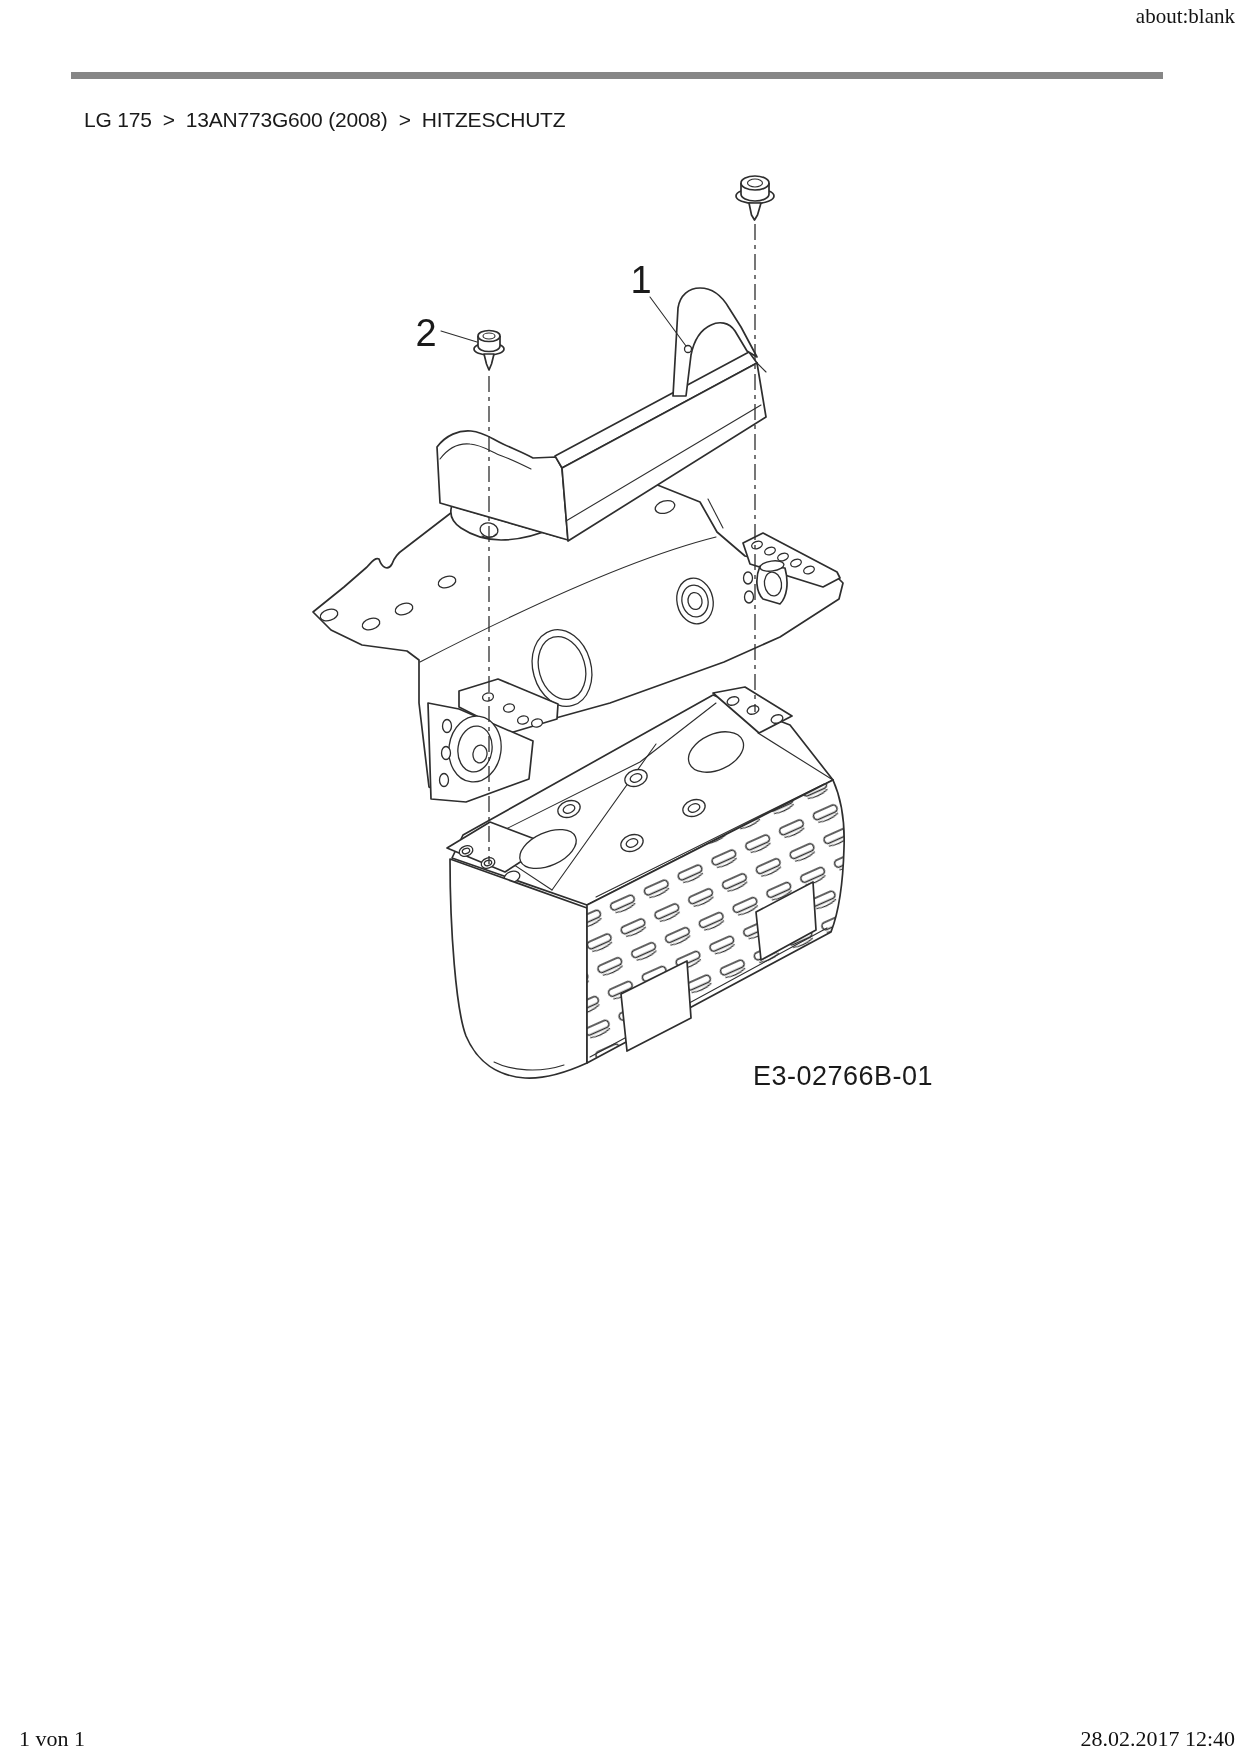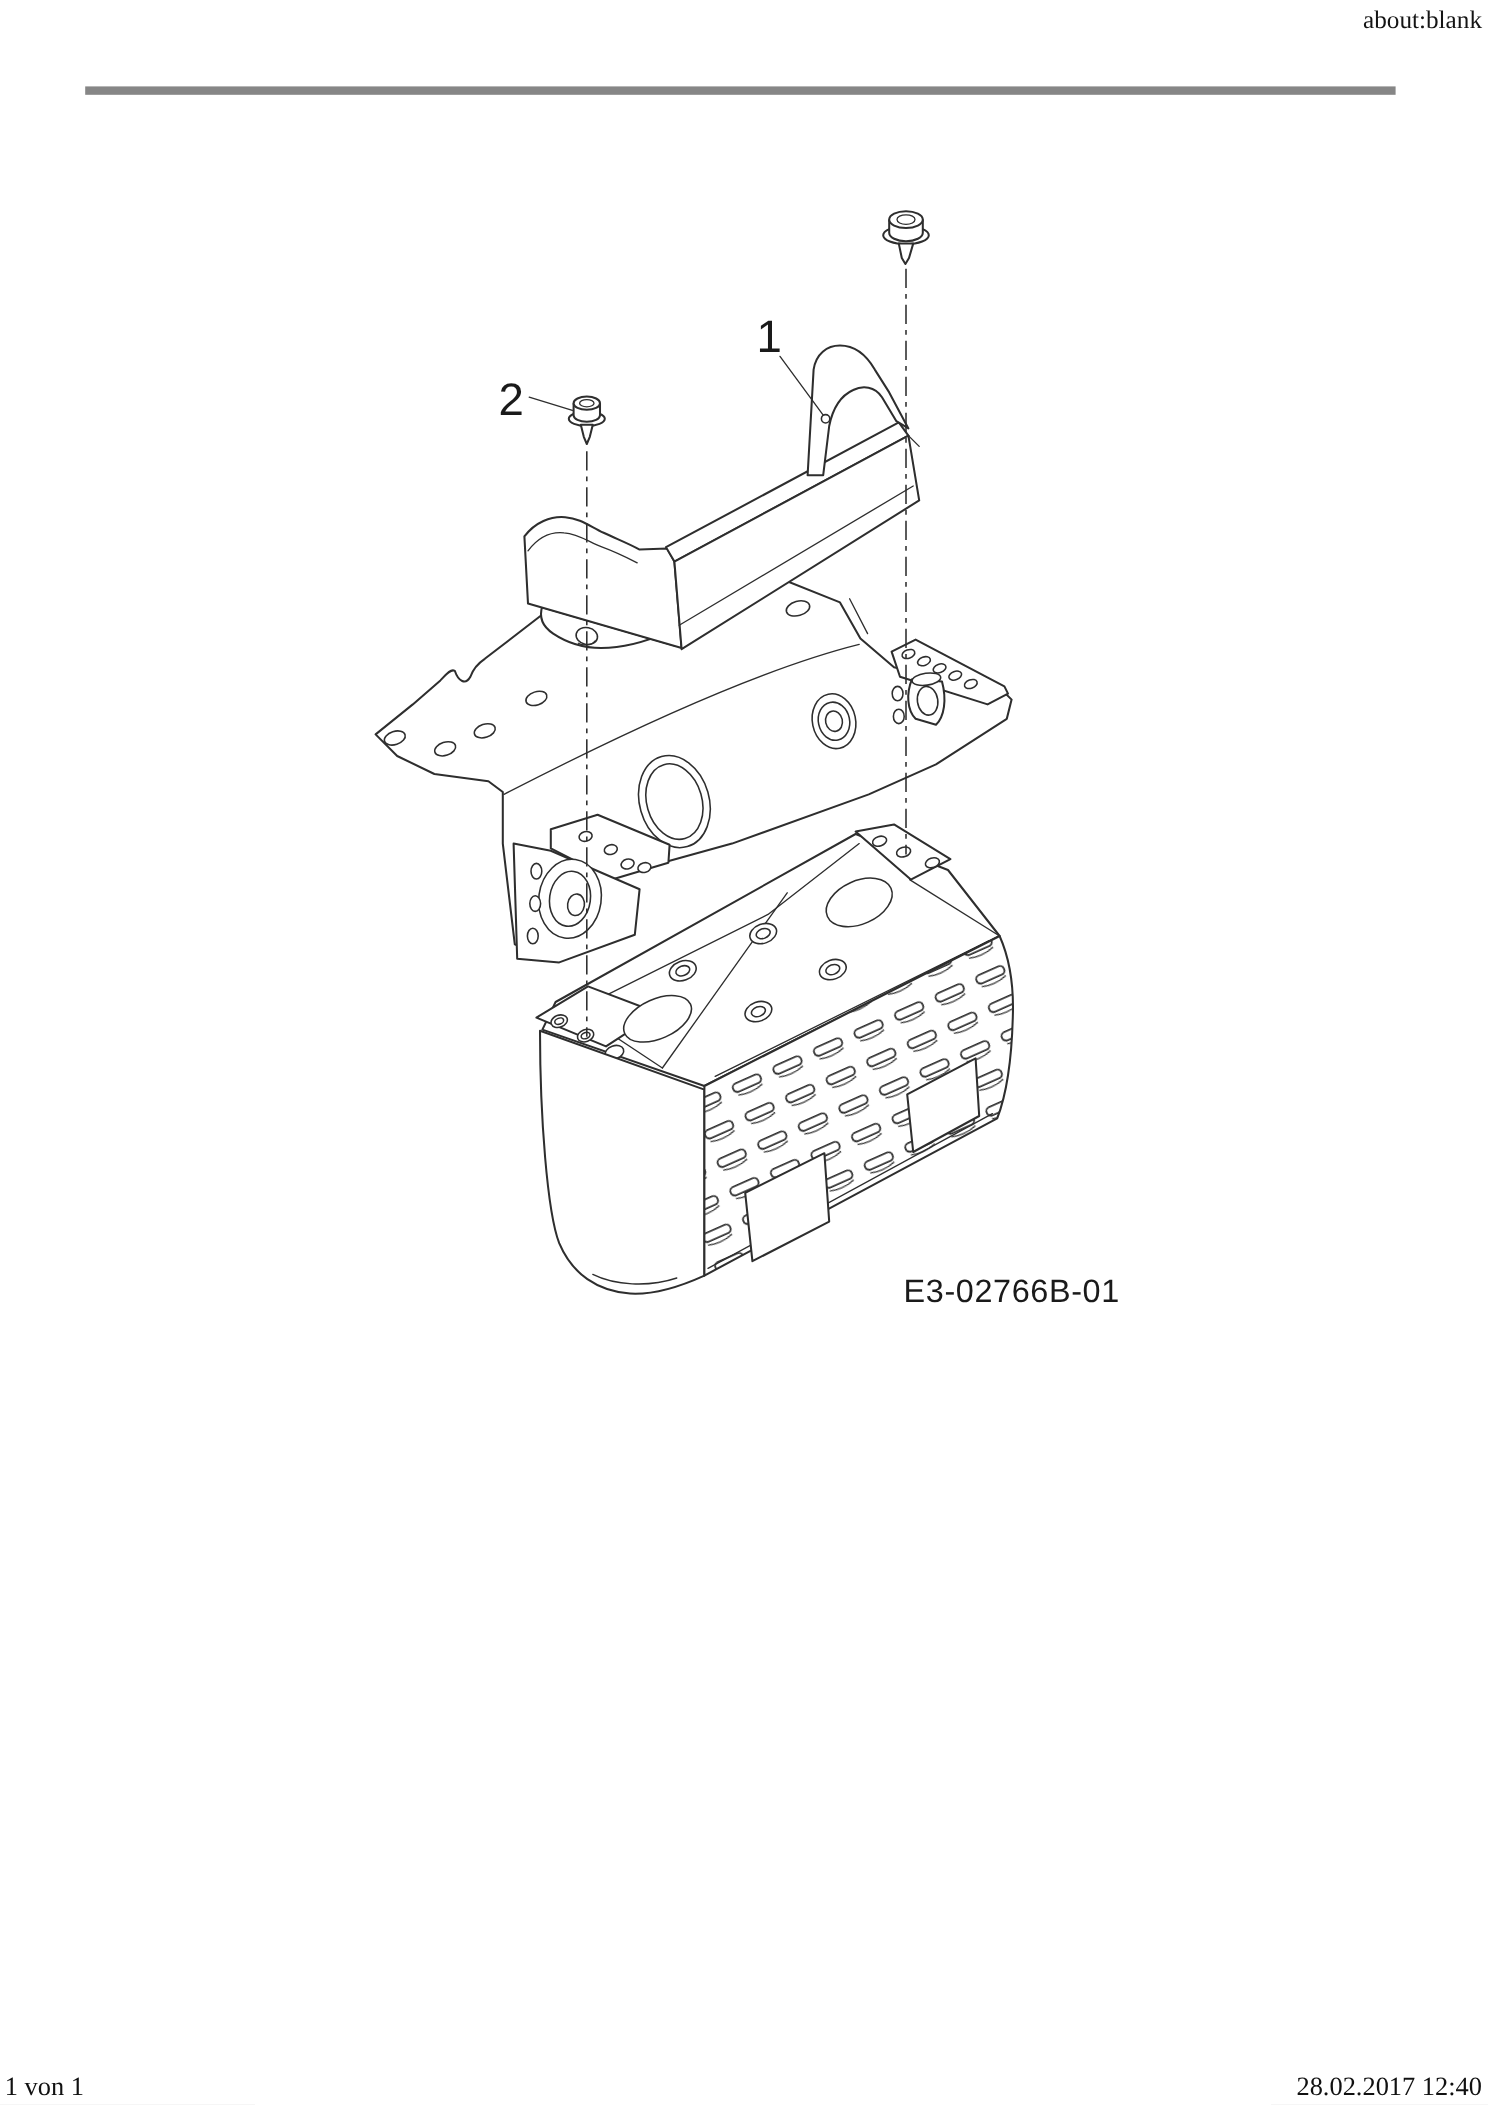--- a/index.html
+++ b/index.html
@@ -36,21 +36,21 @@
     font-family: "Liberation Sans", sans-serif;
     font-size: 21px;
     letter-spacing: -0.2px;
     color: #1a1a1a;
     white-space: nowrap;
   }
   .breadcrumb .sep { margin: 0 11px; }
   .footer-left {
     position: absolute;
     top: 1726px;
-    left: 4px;
+    left: 19px;
     font-size: 22px;
     font-family: "Liberation Serif", serif;
   }
   .footer-right {
     position: absolute;
     top: 1726px;
     right: 5px;
     font-size: 22px;
     font-family: "Liberation Serif", serif;
   }
@@ -72,20 +72,23 @@
   }
 </style>
 </head>
 <body>
 
 <div class="page">
 
   <div class="url-label">about:blank</div>
   <div class="header-rule"></div>
 
+  <div class="breadcrumb">
+    <span>LG 175</span><span class="sep">&gt;</span><span>13AN773G600 (2008)</span><span class="sep">&gt;</span><span>HITZESCHUTZ</span>
+  </div>
 
   <svg class="diagram" width="1240" height="1754" viewBox="0 0 1240 1754" xmlns="http://www.w3.org/2000/svg">
     <defs>
       <pattern id="louvers" width="37" height="26" patternUnits="userSpaceOnUse" patternTransform="rotate(-24)">
         <rect width="37" height="26" fill="#ffffff"></rect>
         <rect x="4" y="8" width="25" height="7.5" rx="3.7" fill="#ffffff" stroke="#2e2e2e" stroke-width="1.5"></rect>
         <path d="M 6 18 Q 17 21.5 28 17.5" fill="none" stroke="#2e2e2e" stroke-width="1.1"></path>
       </pattern>
     </defs>
 

